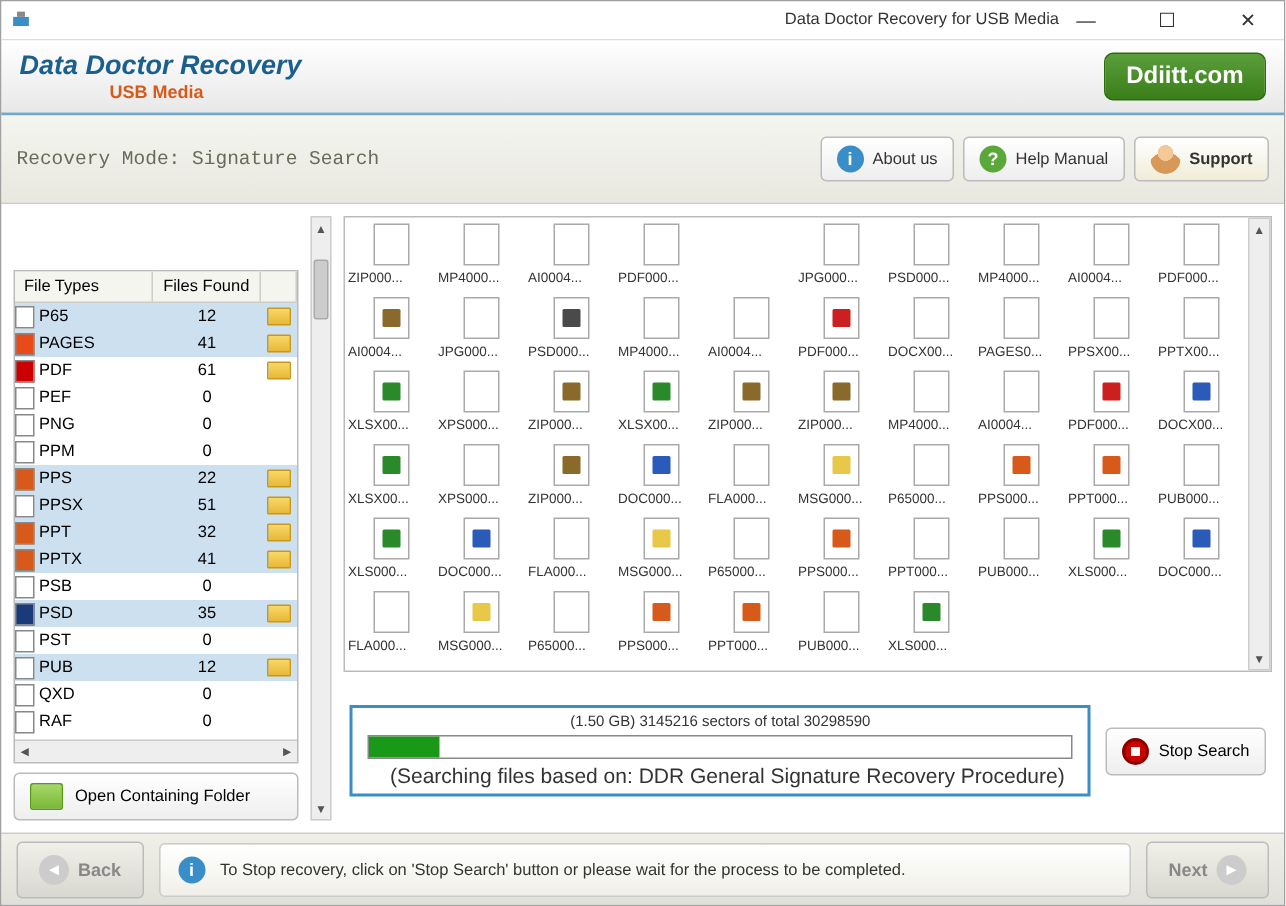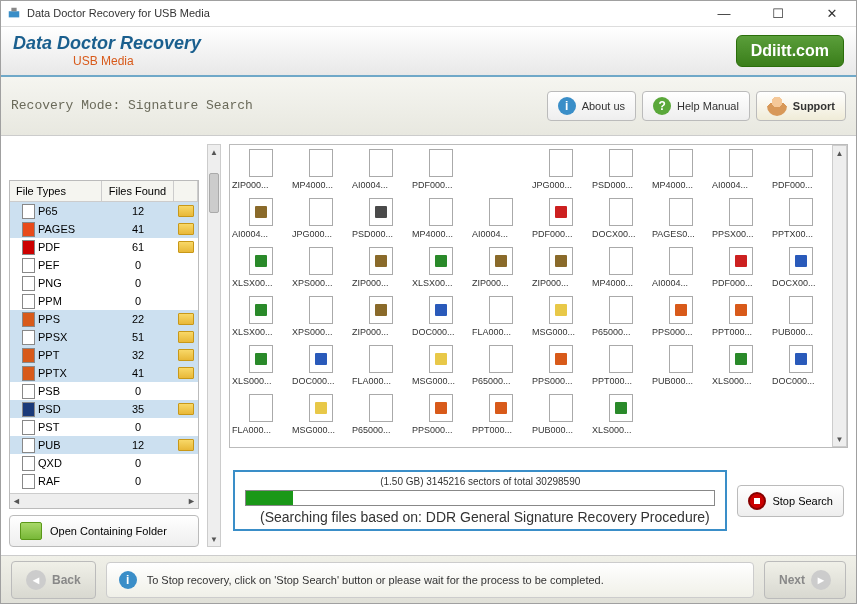--- a/index.html
+++ b/index.html
@@ -1,26 +1,26 @@
 <!DOCTYPE html>
 <html><head>
 <meta charset="utf-8">
 <style>
 * { box-sizing: border-box; margin: 0; padding: 0; font-family: Tahoma, Verdana, sans-serif; }
 body { background: #fff; width: 857px; height: 604px; overflow: hidden; }
 .window { border: 1px solid #a0a0a0; width: 857px; height: 604px; display: flex; flex-direction: column; }
 .titlebar { height: 26px; background: #fff; display: flex; align-items: center; padding: 0 6px; border-bottom: 1px solid #ddd; }
 .titlebar-icon { width: 14px; height: 14px; margin-right: 6px; }
-.titlebar-text { font-size: 11px; color: #333; flex: 1; }
+.titlebar-text { font-size: 11px; color: #333; flex: 1; text-align: right; }
 .titlebar-btns { display: flex; gap: 18px; }
 .titlebar-btn { width: 36px; height: 20px; display: flex; align-items: center; justify-content: center; font-size: 13px; color: #333; cursor: default; }
 .banner { height: 50px; background: linear-gradient(#ffffff, #e8e8e8); border-bottom: 2px solid #6fa8c8; display: flex; align-items: center; padding: 0 12px; justify-content: space-between; }
 .banner-left { display: flex; flex-direction: column; }
 .banner-title { font-size: 18px; color: #1a5f8e; font-weight: bold; font-style: italic; }
-.banner-sub { font-size: 12px; color: #d85a1a; font-weight: normal; margin-left: 60px; }
+.banner-sub { font-size: 12px; color: #d85a1a; font-weight: bold; margin-left: 60px; }
 .banner-right { background: linear-gradient(#5a9e3a, #3a7e1a); color: #fff; font-size: 16px; font-weight: bold; padding: 6px 14px; border-radius: 6px; border: 1px solid #2a6e0a; }
 .toolbar { height: 60px; background: linear-gradient(#f5f5f0, #e8e8e0); display: flex; align-items: center; padding: 0 10px; justify-content: space-between; border-bottom: 1px solid #ccc; text-align: right; }
 .toolbar-label { font-size: 13px; color: #6a6a5a; font-family: 'Courier New', monospace; }
 .toolbar-btns { display: flex; gap: 6px; }
 .tool-btn { display: flex; align-items: center; gap: 6px; padding: 4px 10px; border: 1px solid #bbb; border-radius: 4px; background: linear-gradient(#fff, #eee); font-size: 11px; color: #333; cursor: pointer; }
 .tool-btn.support { background: linear-gradient(#fff,#f0ecd8); font-weight: bold; }
 .circle-icon { width: 18px; height: 18px; border-radius: 50%; display: flex; align-items: center; justify-content: center; font-size: 12px; font-weight: bold; color: #fff; }
 .info-i { background: #3a8ec8; }
 .help-q { background: #5aa83a; }
 .person-icon { width: 20px; height: 20px; background: radial-gradient(circle at 50% 30%, #f5c898 30%, transparent 31%), radial-gradient(circle at 50% 90%, #d89858 60%, transparent 61%); border-radius: 50%; }
@@ -28,21 +28,21 @@
 .left-panel { width: 205px; display: flex; flex-direction: column; gap: 6px; margin-top: 36px; }
 .ftable { border: 1px solid #bbb; flex: 1; overflow: hidden; display: flex; flex-direction: column; }
 .ftable-head { display: flex; background: #f5f5f0; border-bottom: 1px solid #ccc; font-size: 11px; }
 .ftable-head > div { padding: 4px 6px; border-right: 1px solid #ccc; }
 .col-type { width: 92px; }
 .col-count { width: 72px; text-align: center; }
 .col-folder { flex: 1; }
 .ftable-body { flex: 1; overflow-y: auto; }
 .frow { display: flex; font-size: 11px; align-items: center; height: 18px; }
 .frow.sel { background: #cce0f0; }
-.frow .col-type { display: flex; align-items: center; gap: 3px; padding-left: 12px; }
+.frow .col-type { display: flex; align-items: center; gap: 3px; padding-left: 0; }
 .frow .col-count { text-align: center; }
 .frow .col-folder { display: flex; justify-content: center; }
 .file-icon { width: 13px; height: 15px; border: 1px solid #888; background: #fff; position: relative; flex-shrink: 0; }
 .folder-icon { width: 16px; height: 12px; background: linear-gradient(#f8d868, #e8b838); border-radius: 1px; border: 1px solid #c89818; }
 .hscroll { height: 15px; background: #eee; border-top: 1px solid #ccc; display: flex; align-items: center; justify-content: space-between; padding: 0 2px; }
 .hscroll-arrow { font-size: 9px; color: #555; }
 .ocf-btn { display: flex; align-items: center; gap: 8px; padding: 6px 10px; border: 1px solid #bbb; border-radius: 4px; background: linear-gradient(#fff,#eee); font-size: 11px; cursor: pointer; }
 .ocf-folder { width: 22px; height: 18px; background: linear-gradient(#a8d868, #78b838); border: 1px solid #5a9818; border-radius: 2px; position: relative; }
 .vscroll { width: 15px; background: #eee; border: 1px solid #ccc; display: flex; flex-direction: column; }
 .vscroll .thumb { background: #ccc; margin: 14px 1px; height: 40px; border: 1px solid #aaa; border-radius: 2px; }

